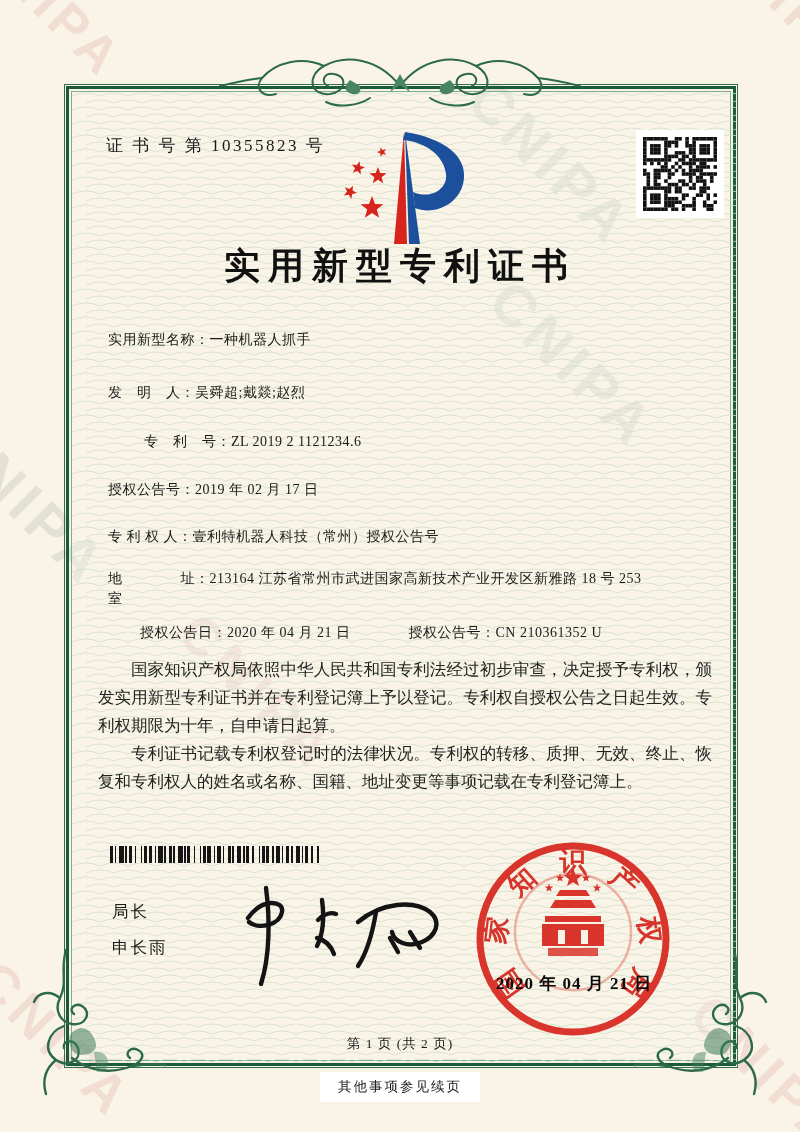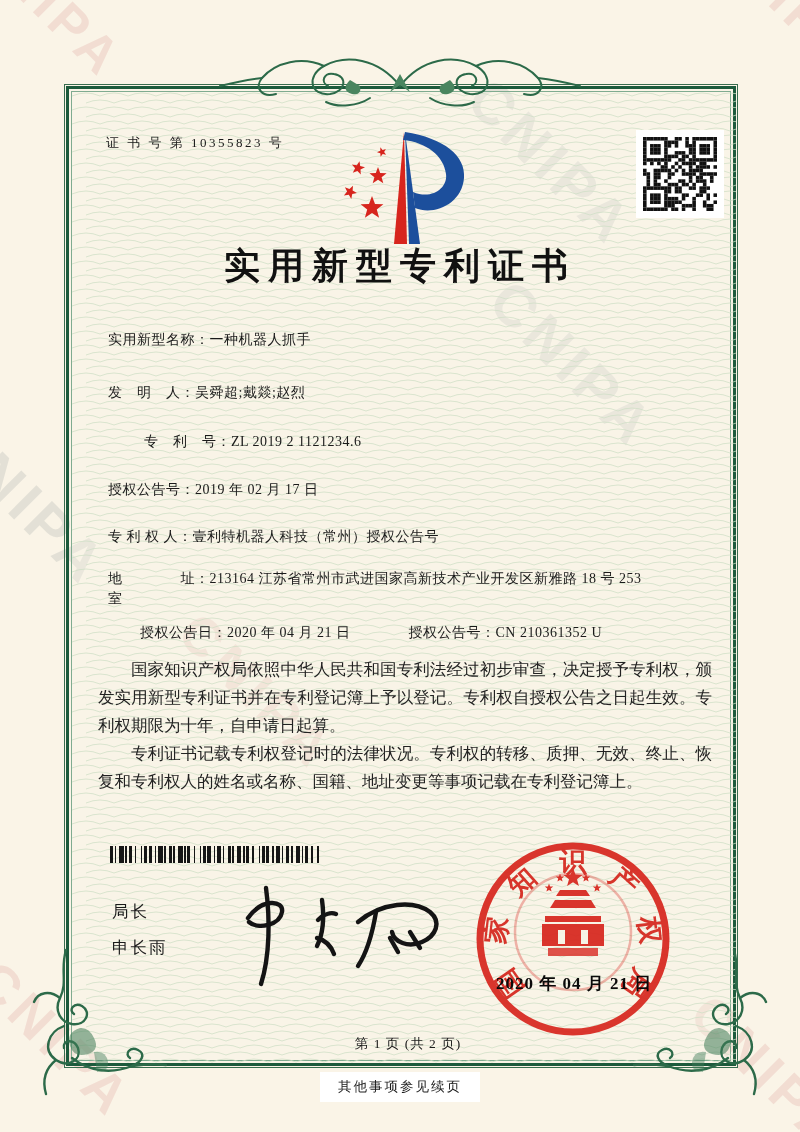--- a/index.html
+++ b/index.html
@@ -17,21 +17,21 @@
     pointer-events:none;white-space:nowrap;
   }
   .wm.pink{color:#f2ddd2;}
   .wm.gray{color:#e3e0d6;}
   
   .frame{position:absolute;left:64px;top:84px;width:672px;height:982px;border:1px solid #376c4e;}
   .frame-b{position:absolute;inset:1px;border:3px solid #1c5a3c;}
   .frame-c{position:absolute;inset:2px;border:1px solid #7fab90;background:rgba(246,244,232,.35);}
   .guilloche{position:absolute;left:0;top:0;}
   
-  .cert-no{position:absolute;left:106px;top:134px;font-size:13px;letter-spacing:2.5px;}
+  .cert-no{position:absolute;left:106px;top:134px;font-size:17px;letter-spacing:2.5px;}
   .qr-box{position:absolute;left:636px;top:130px;width:88px;height:88px;background:#ffffff;}
   .qr-box svg{position:absolute;left:7px;top:7px;}
   .title{
     position:absolute;left:64px;top:242px;width:672px;text-align:center;
     font-size:36px;font-weight:bold;letter-spacing:8px;color:#111;
   }
   
   .field-row{position:absolute;left:108px;font-size:14px;line-height:1.45;}
   .flabel{letter-spacing:.5px;}
   .fvalue{letter-spacing:.5px;}
@@ -50,21 +50,21 @@
   .officer-title{position:absolute;left:112px;top:901px;font-size:16.5px;letter-spacing:2px;}
   .officer-name{position:absolute;left:112px;top:937px;font-size:16.5px;letter-spacing:2px;}
   .signature{position:absolute;left:218px;top:878px;}
   
   .seal{position:absolute;left:472px;top:838px;width:202px;height:202px;}
   .seal-date{
     position:absolute;left:491px;top:972px;width:166px;text-align:center;
     font-size:17px;color:#0a0a0a;letter-spacing:1px;font-weight:bold;
   }
   
-  .page-info{position:absolute;left:64px;top:1035px;width:672px;text-align:center;font-size:13.5px;letter-spacing:1px;padding-left:8px;}
+  .page-info{position:absolute;left:64px;top:1035px;width:672px;text-align:center;font-size:13.5px;letter-spacing:1px;}
   .cont-note{
     position:absolute;left:50%;top:1072px;transform:translateX(-50%);
     background:#ffffff;padding:6px 18px;font-size:13.5px;letter-spacing:2px;white-space:nowrap;
   }
   
   .orn{position:absolute;pointer-events:none;}
 </style>
 </head>
 <body>
 

